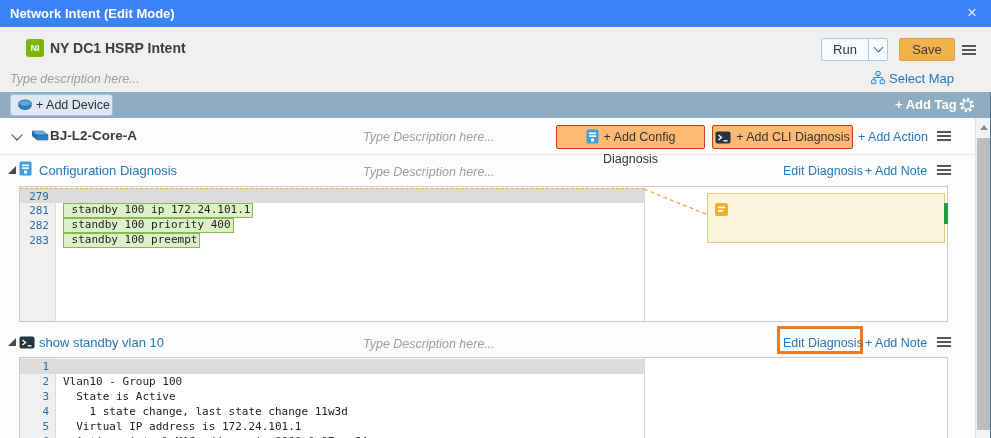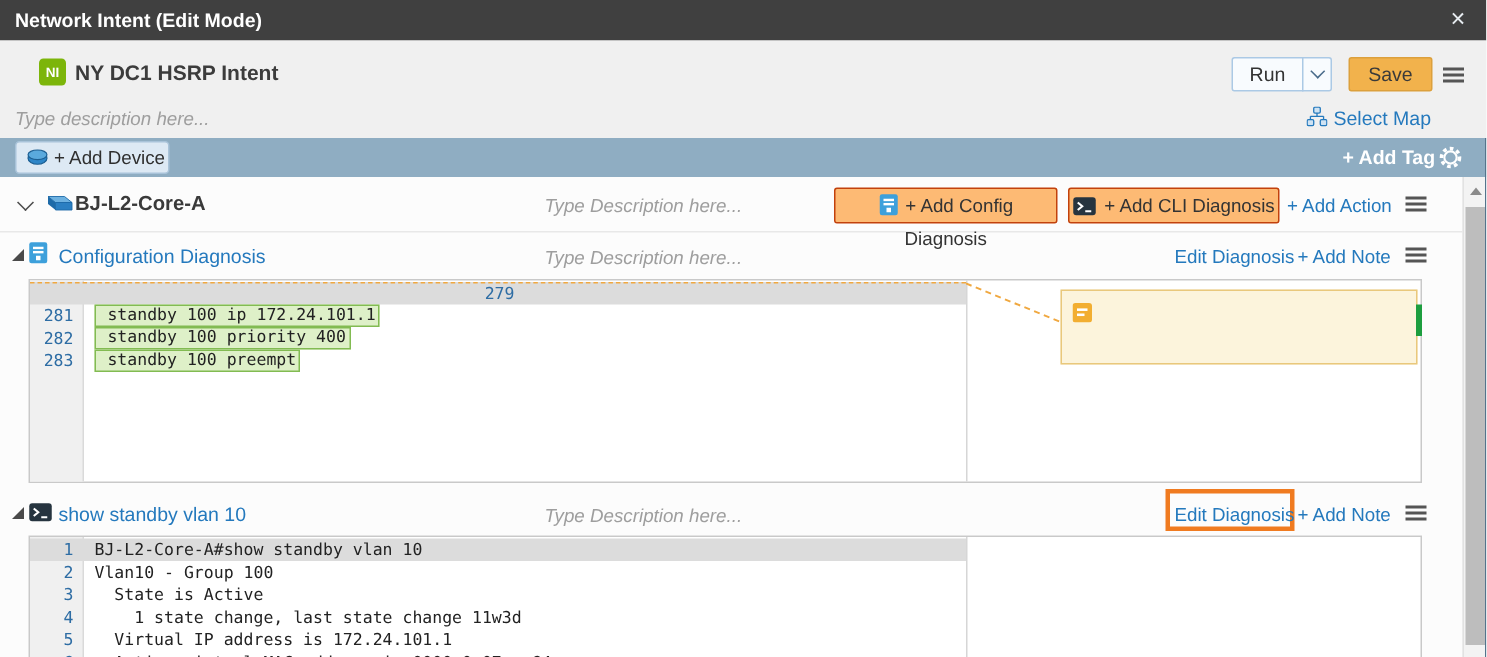--- a/index.html
+++ b/index.html
@@ -1,21 +1,21 @@
 <!DOCTYPE html>
 <html><head>
 <meta charset="utf-8">
 <style>
   * { margin:0; padding:0; box-sizing:border-box; }
   html,body { width:991px; height:438px; overflow:hidden; }
   #app { position:relative; width:991px; height:438px; font-family:"Liberation Sans",sans-serif;
          background:#f0f0f0; overflow:hidden; }
 
   
-  .titlebar { position:absolute; left:0; top:0; width:991px; height:27px; background:#404040; }
+  .titlebar { position:absolute; left:0; top:0; width:991px; height:27px; background:#3b82f6; }
   .titlebar .wtitle { position:absolute; left:10px; top:0; line-height:27px; color:#fff;
                       font-size:13px; font-weight:bold; }
   .close-x { position:absolute; left:960px; top:0; width:24px; height:27px; color:#e8edf1;
              font-size:17px; line-height:26px; text-align:center; cursor:pointer; }
 
   
   .hdr { position:absolute; left:0; top:27px; width:991px; height:65px; background:#f0f0f0; }
   .ni-badge { position:absolute; left:26px; top:12px; width:18px; height:18px; background:#7cb50a;
               border-radius:3px; color:#fff; font-size:9px; font-weight:bold; text-align:center;
               line-height:18px; }
@@ -98,21 +98,21 @@
   .panel2 { top:239px; height:92px; }
   .gutter-bg { position:absolute; left:0; top:0; bottom:0; width:36px; background:#f0f0f0;
                border-right:1px solid #dadada; }
   .vdivider { position:absolute; left:624px; top:0; bottom:0; border-left:1px solid #d6d6d6; }
   .code-rows { position:absolute; left:0; top:1px; width:624px; }
   .code-row { display:flex; height:15px; align-items:center;
               font-family:"DejaVu Sans Mono",monospace; font-size:11px; }
   .code-row .ln { width:36px; flex:none; text-align:right; padding-right:7px; color:#2e6da4; }
   .code-row .ct { padding-left:7px; white-space:pre; color:#222; }
   .code-row.sel { background:#dcdcdc; }
-  .code-row.dash-top { border-top:1px dashed #f0a840;flex-direction:column; }
+  .code-row.dash-top { border-top:1px dashed #f0a840; }
   .hl { display:inline-block; background:#def0c8; border:1px solid #82bb52; line-height:12px;
         padding:0 2px 1px 1px; white-space:pre; }
   .caret { display:inline-block; width:1px; height:10px; background:#333; vertical-align:-1px; }
   .connector { position:absolute; left:624px; top:0; }
   .note-box { position:absolute; left:687px; top:6px; width:238px; height:50px; background:#fcf4dc;
               border:1px solid #e9c87c; cursor:pointer; }
   .note-icon { position:absolute; left:7px; top:8px; }
   .note-text { position:absolute; left:27px; top:9px; font-size:13px; color:#4a4a4a; }
   .green-marker { position:absolute; left:924px; top:16px; width:4px; height:21px; background:#1d9e3f; }
 
@@ -268,21 +268,20 @@
           <i></i>
           <i></i>
         </span>
     </div>
 
     <div class="panel panel2">
       <div class="gutter-bg"></div>
       <div class="code-rows">
           <div class="code-row sel">
             <span class="ln">1</span>
-            <span class="ct">BJ-L2-Core-A#show standby vlan 10</span>
           </div>
           <div class="code-row">
             <span class="ln">2</span>
             <span class="ct">Vlan10 - Group 100</span>
           </div>
           <div class="code-row">
             <span class="ln">3</span>
             <span class="ct">  State is Active</span>
           </div>
           <div class="code-row">

